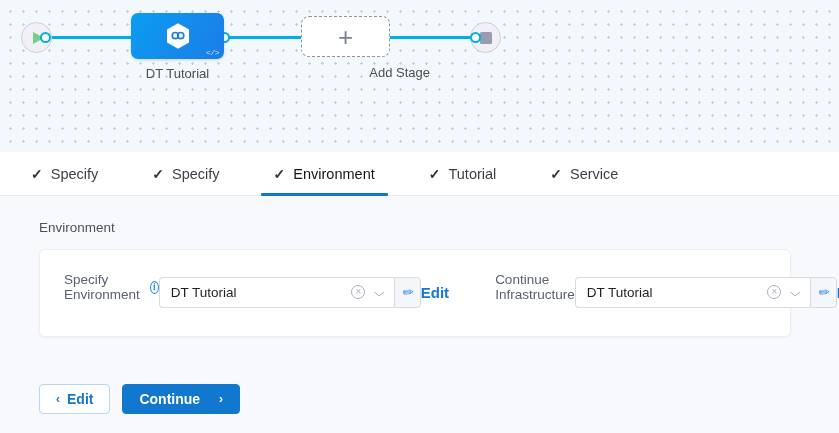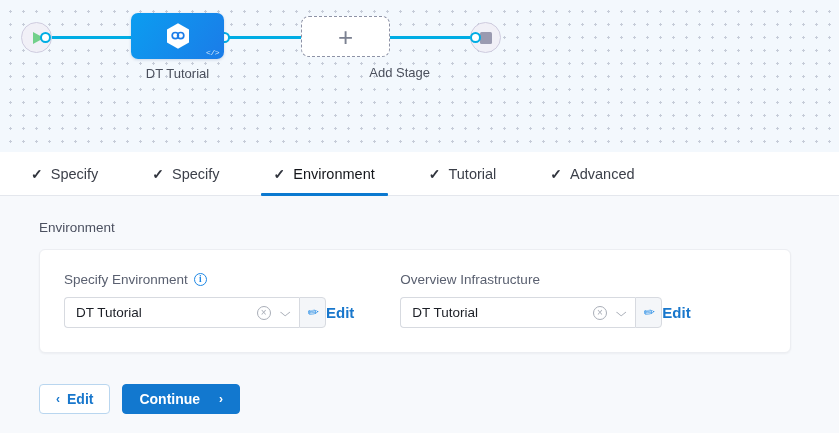--- a/index.html
+++ b/index.html
@@ -182,21 +182,21 @@
   .card {
     width: 752px;
     background: #ffffff;
     border-radius: 6px;
     border: 1px solid #eceef2;
     box-shadow: 0 1px 2px rgba(30,40,60,.05);
     padding: 22px 24px 24px 24px;
     display: flex;
     gap: 46px;
   }
-  .field-col { display: flex; flex-direction: column; }
+  .field-col { display: flex; flex-direction: row; }
   .field-label {
     display: flex;
     align-items: center;
     gap: 6px;
     font-size: 13.5px;
     color: #5a6070;
     margin-bottom: 10px;
   }
   .info-icon {
     width: 13px; height: 13px;
@@ -350,21 +350,21 @@
   <div class="tab active">
     <span class="check">✓</span>
     <span>Environment</span>
   </div>
   <div class="tab">
     <span class="check">✓</span>
     <span>Tutorial</span>
   </div>
   <div class="tab">
     <span class="check">✓</span>
-    <span>Advanced</span>
+    <span>Service</span>
   </div>
 </div>
 
 <div class="content">
   <div class="section-title">Environment</div>
 
   <div class="card">
 
     <div class="field-col">
       <div class="field-label">
@@ -379,21 +379,21 @@
         </div>
         <div class="pin-btn">
           <span class="pin-glyph">✐</span>
         </div>
         <span class="edit-link">Edit</span>
       </div>
     </div>
 
     <div class="field-col">
       <div class="field-label">
-        <span>Overview Infrastructure</span>
+        <span>Continue Infrastructure</span>
       </div>
       <div class="field-row">
         <div class="select">
           <span class="select-value">DT Tutorial</span>
           <span class="clear-icon">×</span>
           <span class="chevron">⌵</span>
         </div>
         <div class="pin-btn">
           <span class="pin-glyph">✐</span>
         </div>

